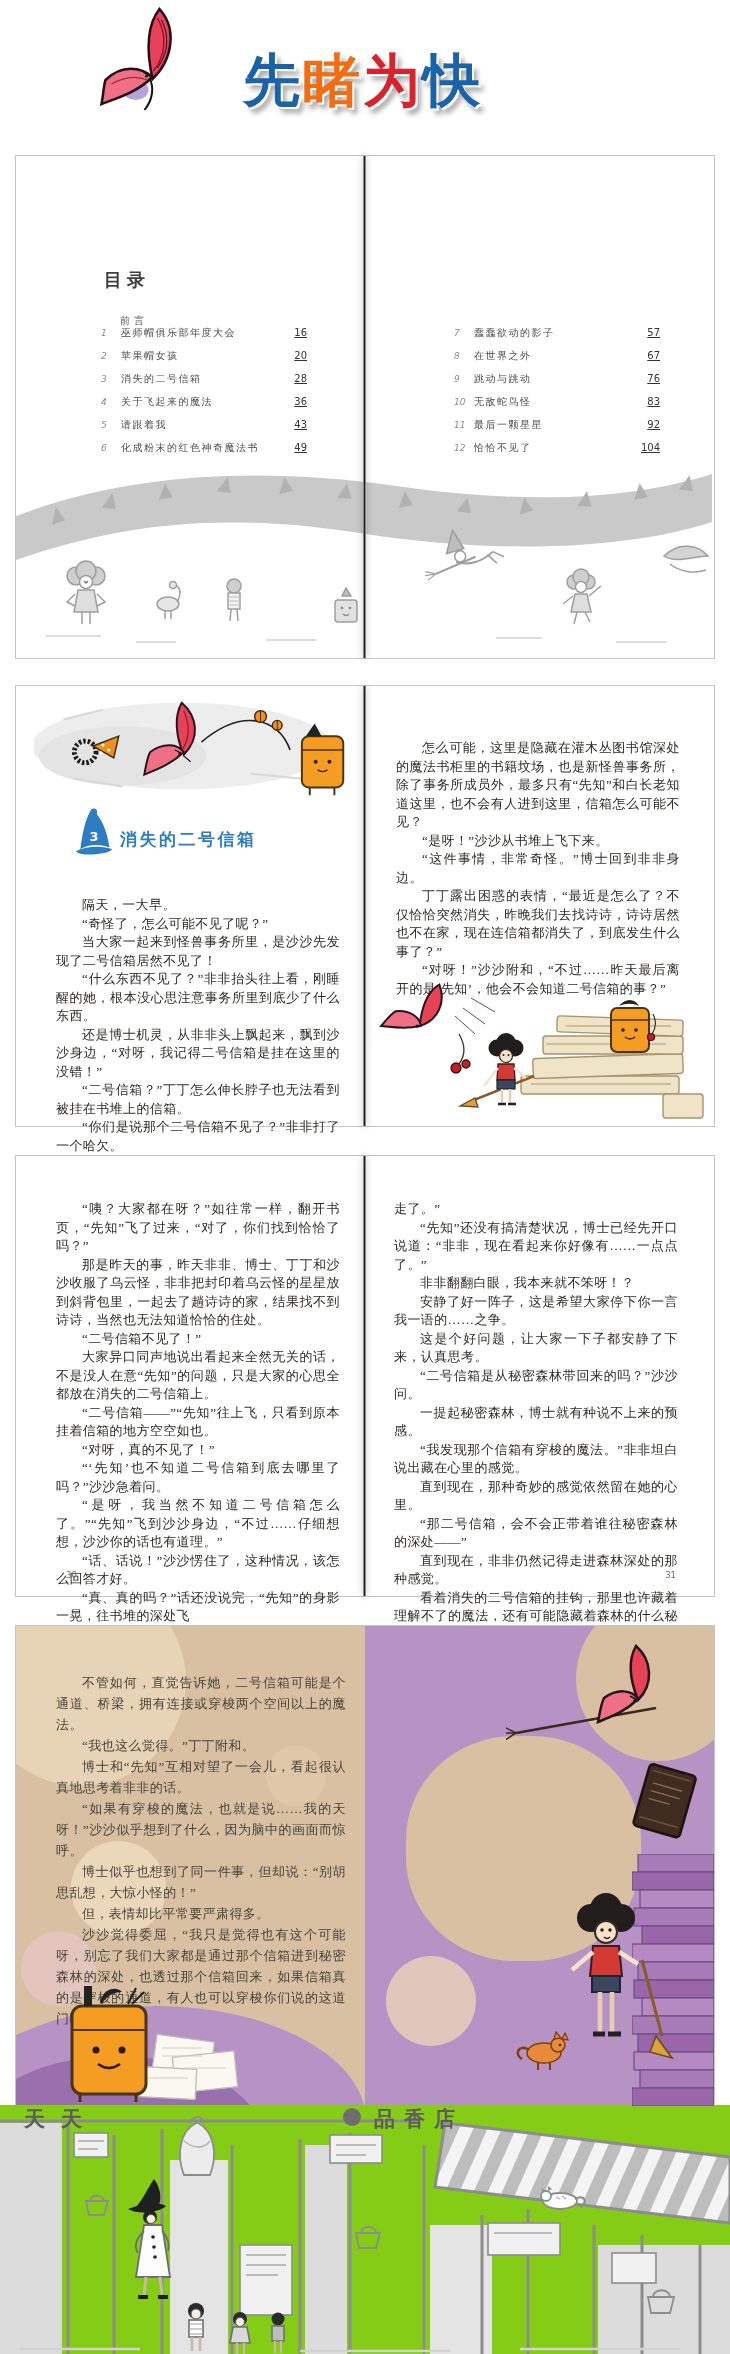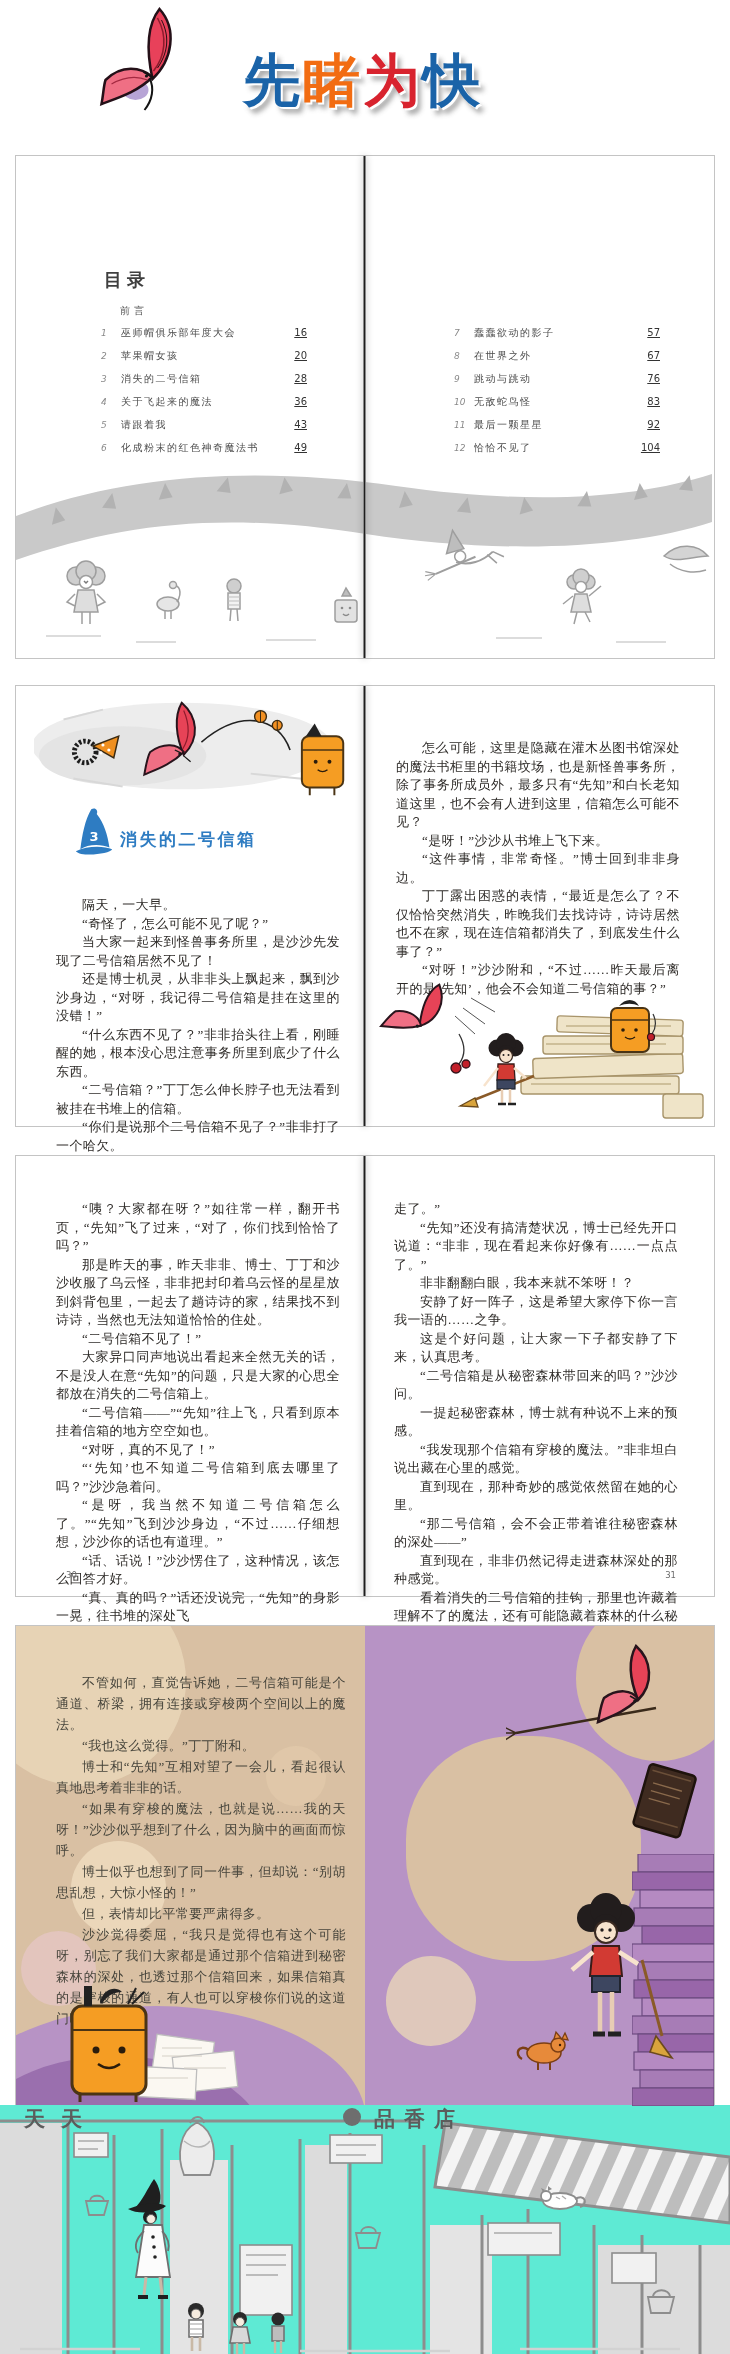--- a/index.html
+++ b/index.html
@@ -19,21 +19,21 @@
   .gutter{position:absolute;left:347px;top:0;bottom:0;width:3px;z-index:30;
     background:linear-gradient(90deg,#bdbdbd,#1d1d1d 50%,#bdbdbd);box-shadow:0 0 7px rgba(0,0,0,.30);}
   .body-p{margin:0;font-size:13px;line-height:18.5px;color:#2e2b28;text-indent:2em;
     text-align:justify;letter-spacing:.4px;}
   .no-indent{text-indent:0;}
 
   
   .s1{top:155px;height:502px;}
   .toc-head{position:absolute;left:88px;top:112px;margin:0;font-family:"DejaVu Sans",sans-serif;
     font-size:18px;font-weight:bold;color:#3f3f3f;letter-spacing:5px;}
-  .toc-preface{position:absolute;left:104px;top:148px;font-size:10px;color:#555;letter-spacing:4px;
+  .toc-preface{position:absolute;left:104px;top:158px;font-size:10px;color:#555;letter-spacing:4px;
     font-family:"DejaVu Sans",sans-serif;}
   .toc-col{position:absolute;top:170px;margin:0;padding:0;list-style:none;width:206px;}
   .toc-col.lcol{left:85px;} .toc-col.rcol{left:438px;}
   .toc-row{display:flex;align-items:baseline;height:23px;font-family:"DejaVu Sans",sans-serif;}
   .toc-num{width:20px;font-size:9px;color:#8a8a8a;font-style:italic;}
   .toc-title{flex:1;font-size:10px;color:#4c4c4c;letter-spacing:1.5px;white-space:nowrap;overflow:hidden;}
   .toc-page{font-size:10px;color:#333;text-decoration:underline;}
   .s1-art{position:absolute;left:0;top:308px;width:696px;height:192px;}
 
   
@@ -61,21 +61,21 @@
   .s4-purple-right{position:absolute;left:349px;top:0;width:349px;height:480px;background:#b793c5;}
   .s4-paras{position:absolute;left:40px;top:46px;width:290px;z-index:6;}
   .s4 .body-p{line-height:21px;color:#46443b;}
   .s4-mailbox{position:absolute;left:28px;top:352px;width:205px;height:128px;z-index:7;}
   .s4-bird{position:absolute;left:490px;top:12px;width:205px;height:125px;z-index:7;}
   .s4-book{position:absolute;left:612px;top:135px;width:75px;height:85px;z-index:7;}
   .s4-stacks{position:absolute;left:616px;top:228px;width:82px;height:252px;z-index:6;}
   .s4-girl{position:absolute;left:498px;top:242px;width:170px;height:230px;z-index:8;}
 
   
-  .street{position:absolute;left:0;top:2105px;width:730px;height:249px;background:#5eead4;}
+  .street{position:absolute;left:0;top:2105px;width:730px;height:249px;background:#84cc16;}
   .street-svg{position:absolute;left:0;top:0;width:730px;height:249px;}
   .sign{position:absolute;top:0;font-family:"DejaVu Sans",sans-serif;font-weight:bold;
     font-size:21px;color:#5c5c5c;z-index:4;}
   .sign-left{left:24px;letter-spacing:16px;}
   .sign-right{left:374px;letter-spacing:9px;text-align:center;}
 </style>
 </head>
 <body>
 
 <div class="canvas">
@@ -285,22 +285,22 @@
       <path d="M2,48 C14,42 33,42 42,46 C40,51 8,55 2,48 Z" fill="#2e7cc2"></path>
       <text x="28" y="13" font-size="8" fill="#fff" font-family="DejaVu Sans">✦</text>
     </svg>
     <span class="ch-num">3</span>
     <div class="ch-title">消失的二号信箱</div>
 
     <div class="s2-paras-left">
       <p class="body-p">隔天，一大早。</p>
       <p class="body-p">“奇怪了，怎么可能不见了呢？”</p>
       <p class="body-p">当大家一起来到怪兽事务所里，是沙沙先发现了二号信箱居然不见了！</p>
+      <p class="body-p">“什么东西不见了？”非非抬头往上看，刚睡醒的她，根本没心思注意事务所里到底少了什么东西。</p>
       <p class="body-p">还是博士机灵，从非非头上飘起来，飘到沙沙身边，“对呀，我记得二号信箱是挂在这里的没错！”</p>
-      <p class="body-p">“什么东西不见了？”非非抬头往上看，刚睡醒的她，根本没心思注意事务所里到底少了什么东西。</p>
       <p class="body-p">“二号信箱？”丁丁怎么伸长脖子也无法看到被挂在书堆上的信箱。</p>
       <p class="body-p">“你们是说那个二号信箱不见了？”非非打了一个哈欠。</p>
     </div>
 
     <div class="s2-paras-right">
       <p class="body-p">怎么可能，这里是隐藏在灌木丛图书馆深处的魔法书柜里的书籍坟场，也是新怪兽事务所，除了事务所成员外，最多只有“先知”和白长老知道这里，也不会有人进到这里，信箱怎么可能不见？</p>
       <p class="body-p">“是呀！”沙沙从书堆上飞下来。</p>
       <p class="body-p">“这件事情，非常奇怪。”博士回到非非身边。</p>
       <p class="body-p">丁丁露出困惑的表情，“最近是怎么了？不仅恰恰突然消失，昨晚我们去找诗诗，诗诗居然也不在家，现在连信箱都消失了，到底发生什么事了？”</p>
       <p class="body-p">“对呀！”沙沙附和，“不过……昨天最后离开的是‘先知’，他会不会知道二号信箱的事？”</p>

